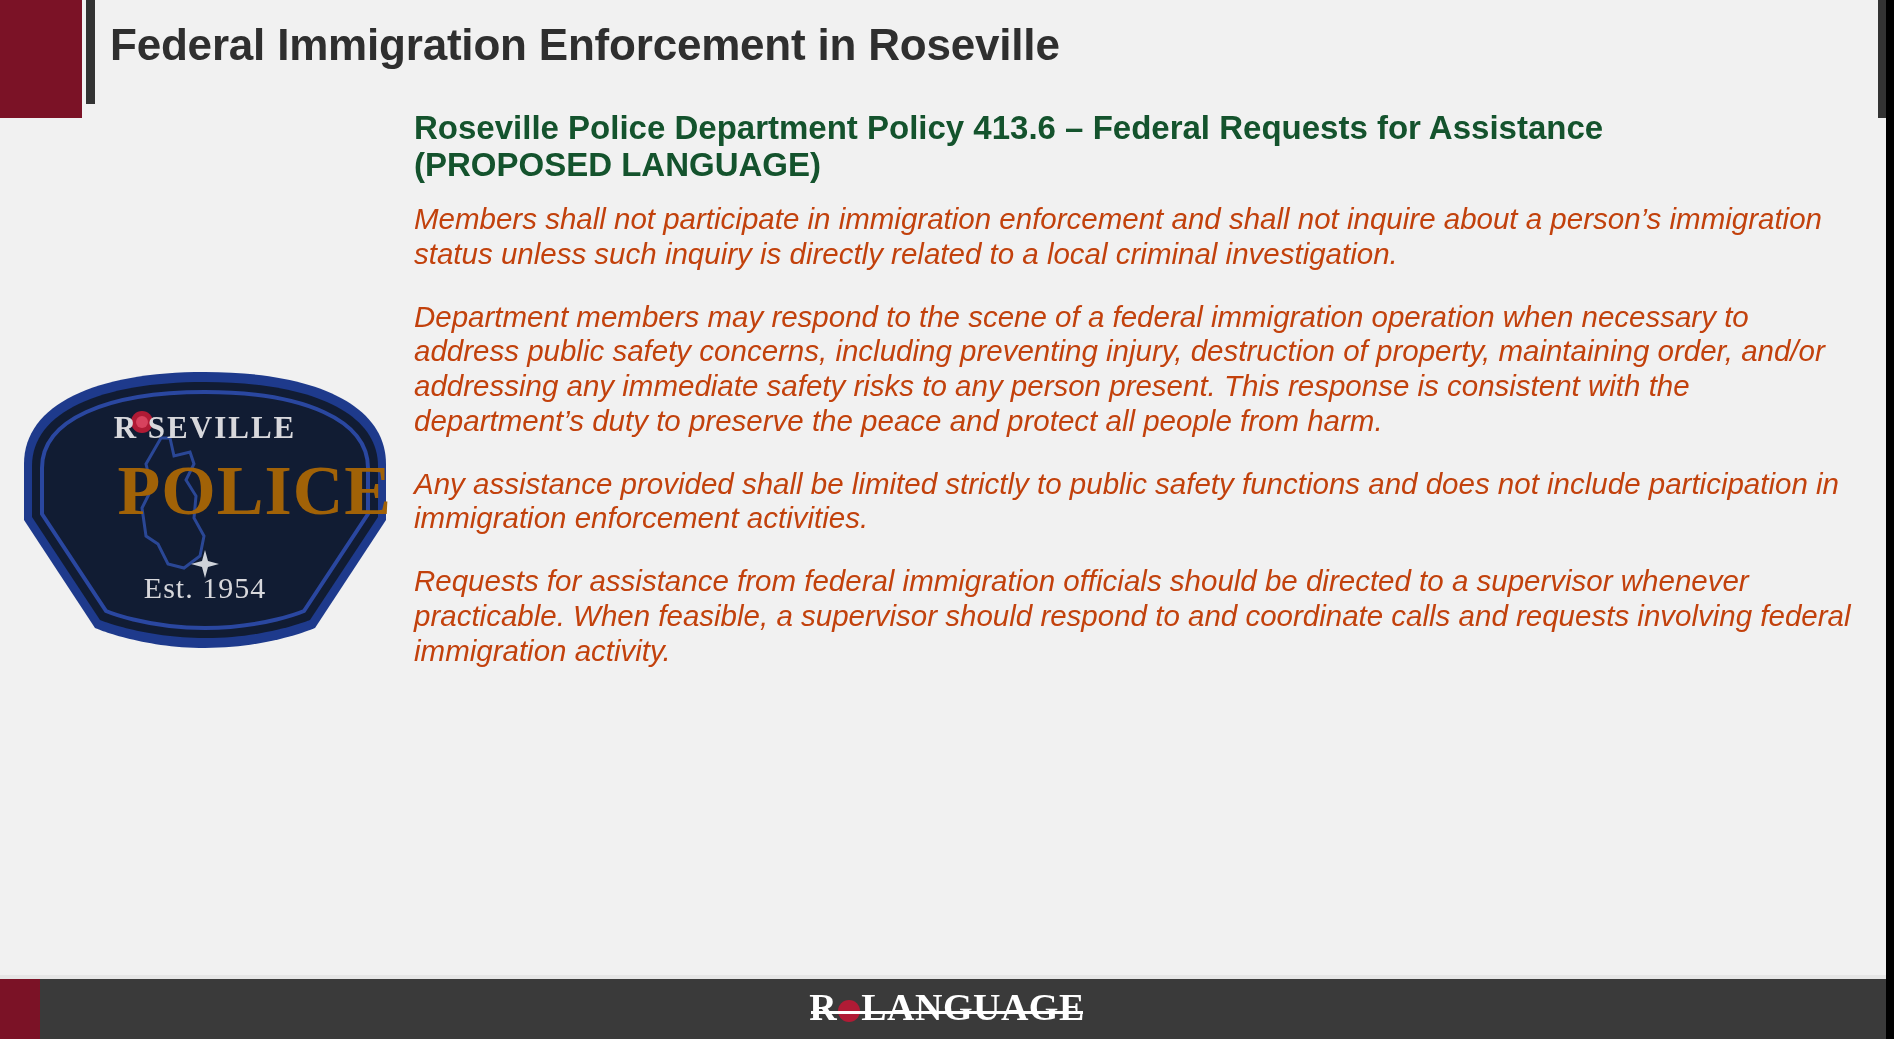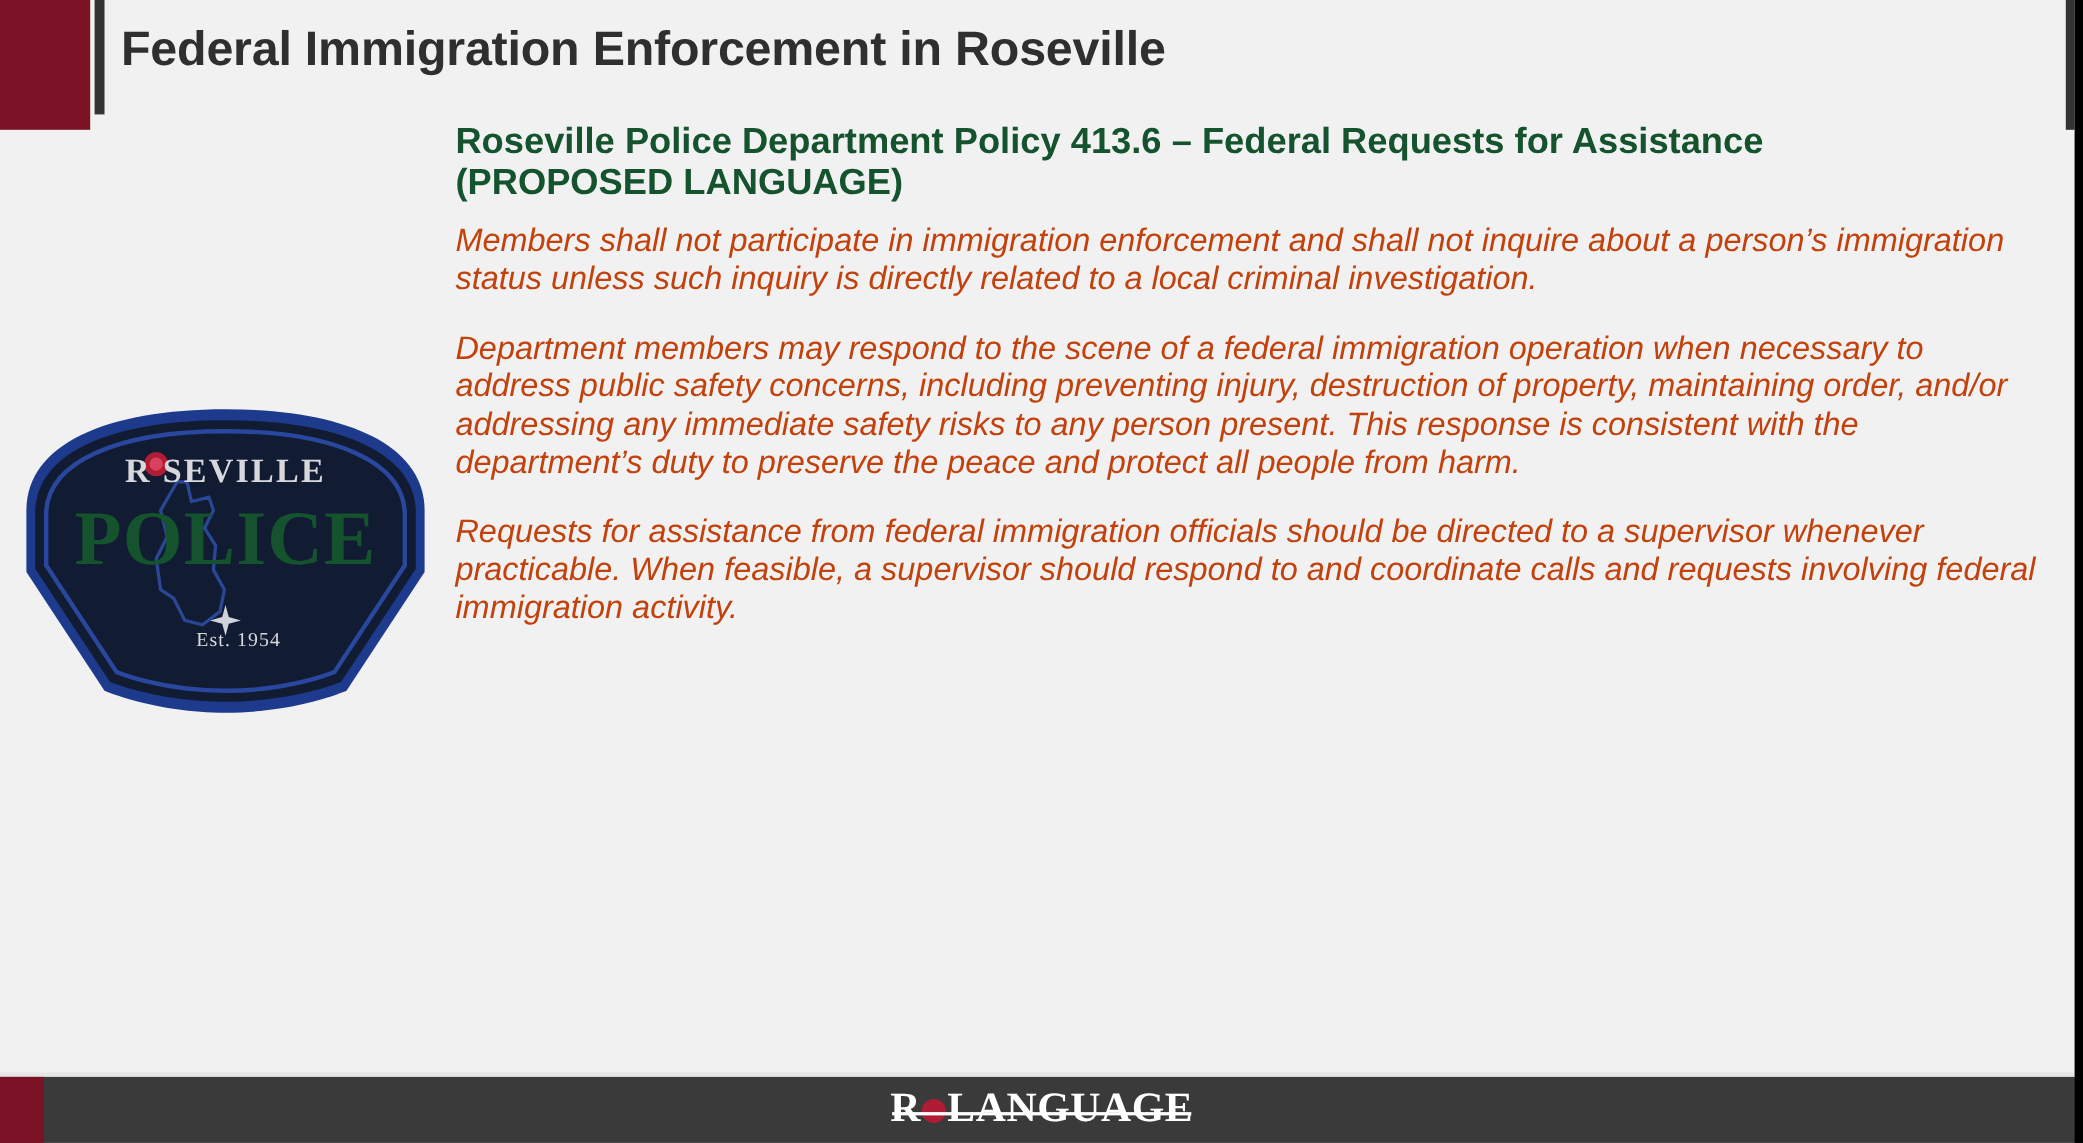--- a/index.html
+++ b/index.html
@@ -120,36 +120,36 @@
     font-size: 31px;
     font-weight: bold;
     letter-spacing: 2px;
     color: #d8d8dc;
   }
   .badge-text-police {
     position: absolute;
     top: 88px;
     left: 0;
     width: 100%;
-    text-align: center;
+    text-align: right;
     font-family: "Liberation Serif", serif;
     font-size: 70px;
     font-weight: bold;
     letter-spacing: 1px;
-    color: #14532d;
+    color: #a16207;
     line-height: 1;
   }
   .badge-text-est {
     position: absolute;
     top: 203px;
-    left: 12px;
+    left: 0;
     width: 100%;
     text-align: center;
     font-family: "Liberation Serif", serif;
-    font-size: 18px;
+    font-size: 30px;
     color: #d8d8dc;
     letter-spacing: 1px;
   }
 
   
   .footer {
     position: absolute;
     left: 0;
     bottom: 0;
     width: 1894px;
@@ -246,20 +246,21 @@
       <div class="badge-text-police">POLICE</div>
       <div class="badge-text-est">Est. 1954</div>
     </div>
   </div>
 
   <div class="content">
     <div class="policy-heading">Roseville Police Department Policy 413.6  – Federal Requests for Assistance (PROPOSED LANGUAGE)</div>
 
     <p class="para">Members shall not participate in immigration enforcement and shall not inquire about a person’s immigration status unless such inquiry is directly related to a local criminal investigation.</p>
     <p class="para">Department members may respond to the scene of a federal immigration operation when necessary to address public safety concerns, including preventing injury, destruction of property, maintaining order, and/or addressing any immediate safety risks to any person present. This response is consistent with the department’s duty to preserve the peace and protect all people from harm.</p>
+    <p class="para">Any assistance provided shall be limited strictly to public safety functions and does not include participation in immigration enforcement activities.</p>
     <p class="para">Requests for assistance from federal immigration officials should be directed to a supervisor whenever practicable. When feasible, a supervisor should respond to and coordinate calls and requests involving federal immigration activity.</p>
   </div>
 
   <div class="footer-divider"></div>
   <div class="footer"></div>
   <div class="footer-accent"></div>
   <div class="footer-logo">
     <div class="footer-logo-text">
       <span>R</span><span class="footer-rose"></span><span>LANGUAGE</span>
       <span class="footer-strike"></span>

